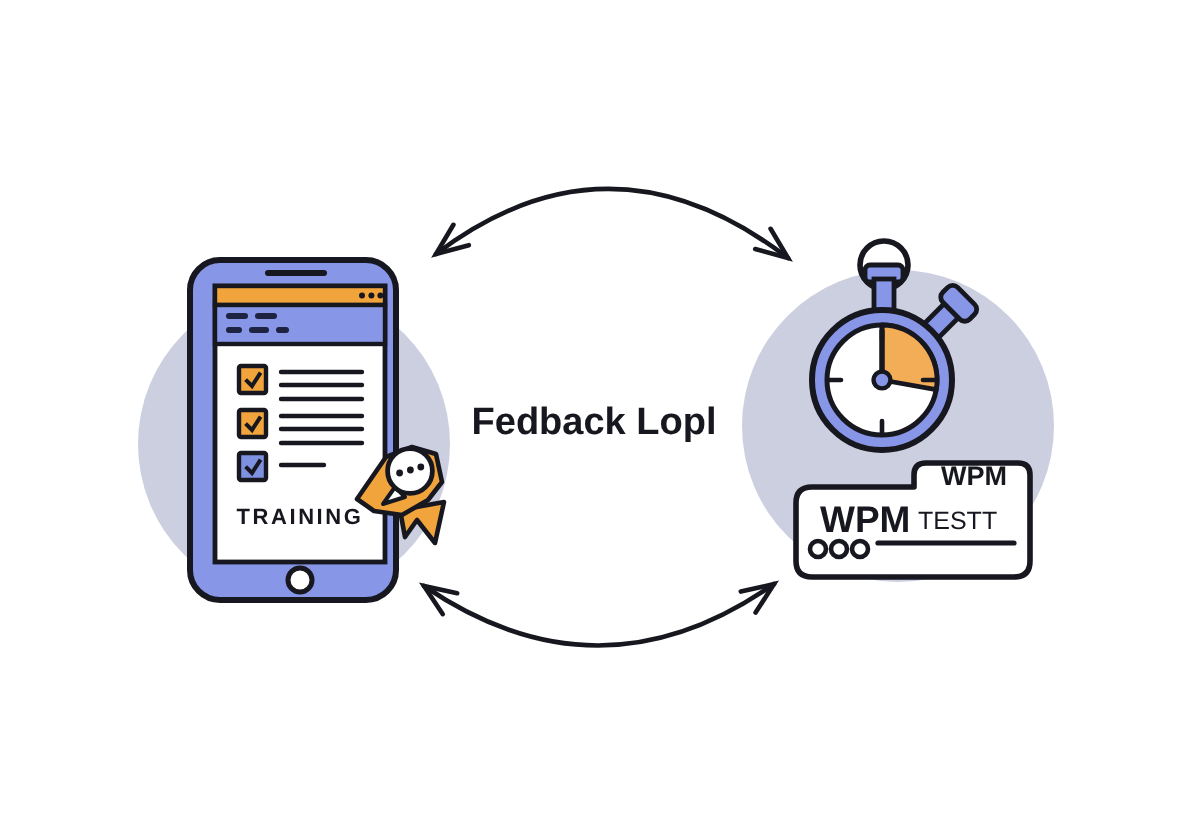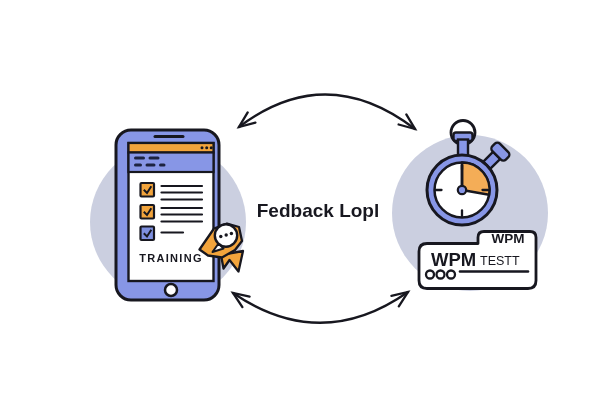--- a/index.html
+++ b/index.html
@@ -3,21 +3,20 @@
 <meta charset="utf-8">
 <style>
   html, body { margin: 0; padding: 0; background: #ffffff; }
   .canvas {
     position: relative;
     width: 548px;
     height: 420px;
     background: #ffffff;
     overflow: hidden;
     font-family: "Liberation Sans", "DejaVu Sans", sans-serif;
-    padding-left: 21px;
   }
   svg text {
     font-family: "Liberation Sans", "DejaVu Sans", sans-serif;
     fill: #17171f;
   }
 </style>
 </head>
 <body>
 
 <div class="canvas">

